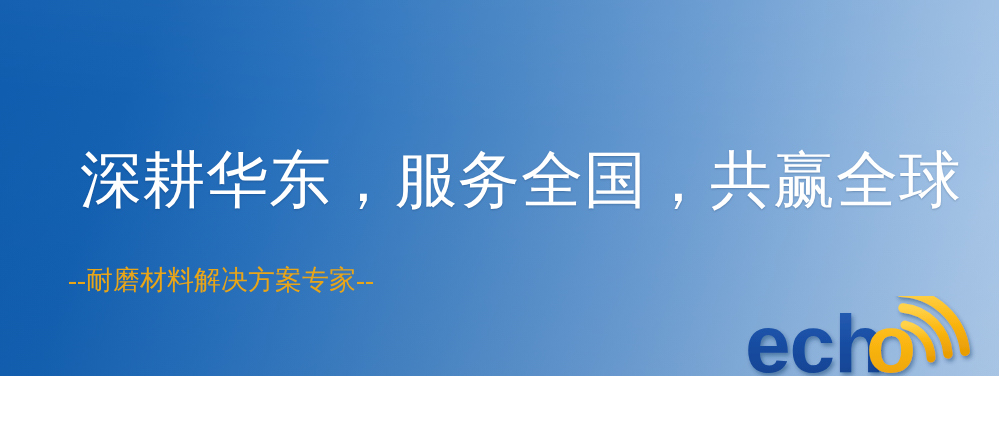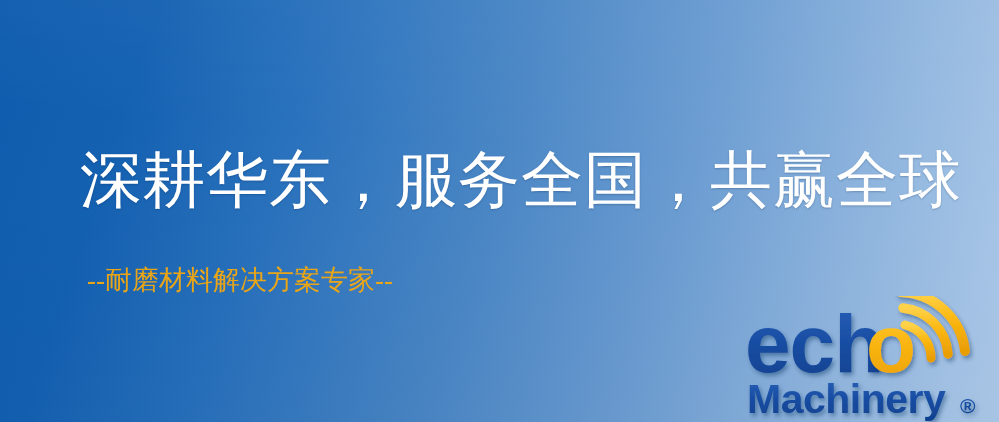--- a/index.html
+++ b/index.html
@@ -9,21 +9,21 @@
   body {
     width: 999px;
     height: 422px;
     overflow: hidden;
     font-family: "Liberation Sans", sans-serif;
   }
 
   #banner {
     position: relative;
     width: 999px;
-    height: 422px;
+    height: 376px;
     overflow: hidden;
     background: linear-gradient(108deg,
         #0f5cae 0%,
         #1461b2 14%,
         #2a72bd 30%,
         #4986c5 48%,
         #6c9dd2 66%,
         #8fb5de 82%,
         #a5c4e6 94%,
         #aecae9 100%);
@@ -50,21 +50,21 @@
     line-height: 1.05;
     color: #ffffff;
     letter-spacing: 1px;
     white-space: nowrap;
     text-shadow: 0 1px 2px rgba(0,30,70,0.25);
     z-index: 3;
   }
 
   #subtitle {
     position: absolute;
-    left: 87px;
+    left: 68px;
     top: 266px;
     font-family: "Liberation Serif", "DejaVu Serif", serif;
     font-size: 27px;
     line-height: 1.1;
     color: #e9a518;
     letter-spacing: 0px;
     white-space: nowrap;
     z-index: 3;
   }
 

